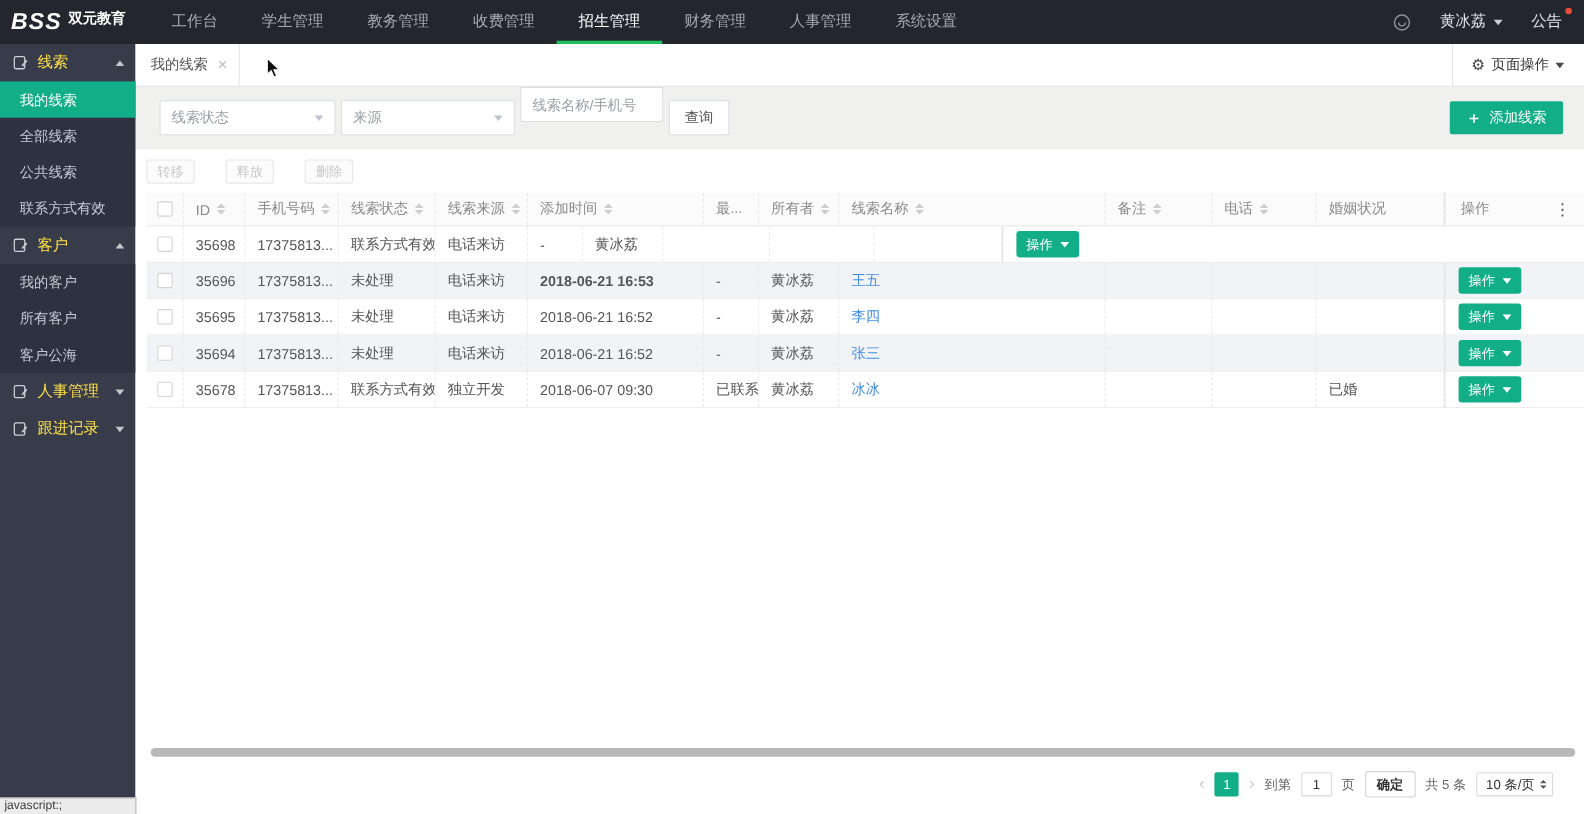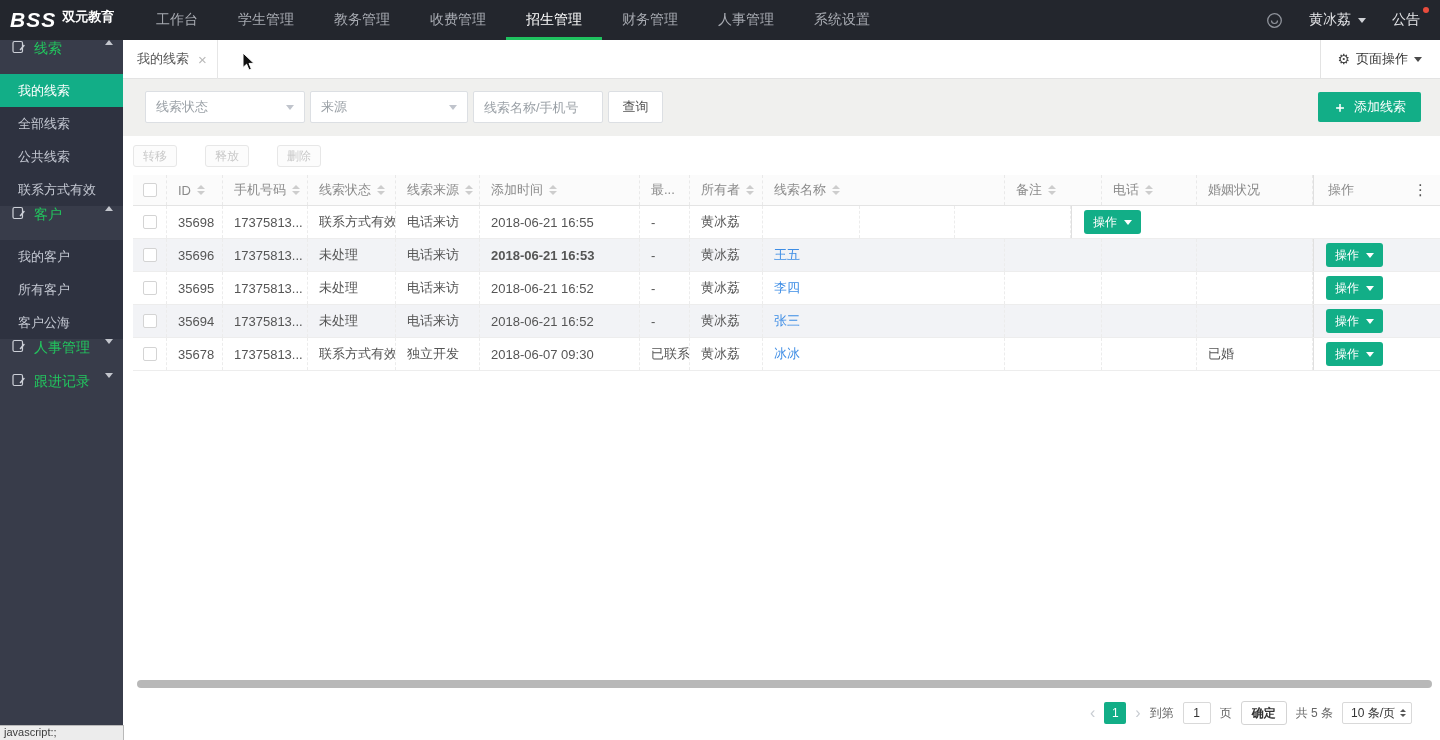--- a/index.html
+++ b/index.html
@@ -24,41 +24,41 @@
   .dot { position:absolute; top:-4px; right:-9px; width:6px; height:6px; border-radius:50%; background:var(--badge-red,#e84c3d); }
 
   .caret { width:0; height:0; border-left:4px solid transparent; border-right:4px solid transparent; border-top:5px solid #9ea1a8; display:inline-block; }
   .caret-light { border-top-color:#cfd1d6; }
   .caret-dark  { border-top-color:#4a4a4a; }
   .caret-gray  { border-top-color:#c0c4cc; }
   .caret-white { border-top-color:#fff; margin-left:7px; }
 
   
   .sidebar { position:absolute; top:40px; left:0; width:123px; height:700px; background:#383c4a; z-index:5; }
-  .group-header { height:34px; display:flex; padding:0 10px 0 12px; color:#22c55e; font-size:14px; gap:8px; cursor:pointer;border-radius:12px; }
+  .group-header { height:34px; display:flex; align-items:center; padding:0 10px 0 12px; color:#fde047; font-size:14px; gap:8px; cursor:pointer;border-radius:12px; }
   .g-label { flex:1; white-space:nowrap; }
   .arrow { width:0; height:0; border-left:4px solid transparent; border-right:4px solid transparent; border-top:5px solid #c3c6cd; flex:none; }
   .group-header.expanded .arrow { border-top:none; border-bottom:5px solid #c3c6cd; }
   .submenu { background:#2e3240; }
   .side-item { height:33px; line-height:33px; padding-left:18px; color:#c4c8d2; font-size:13px; cursor:pointer; white-space:nowrap; overflow:hidden; }
   .side-item.active { background:var(--accent,#12ae87); color:#fff; }
 
   
   .main { position:absolute; left:123px; top:40px; width:1317px; height:700px; background:#fff; }
   .tabbar { height:39px; background:#fff; border-bottom:1px solid #e3e3e3; display:flex; align-items:center; }
   .tab { width:95px; height:39px; display:flex; align-items:center; padding:0 10px 0 14px; border-right:1px solid #e6e6e6; font-size:13px; color:#555; gap:9px; cursor:pointer; }
   .tab-close { color:#b9b9b9; font-size:15px; line-height:1; cursor:pointer; }
   .page-actions { margin-left:auto; height:39px; display:flex; align-items:center; gap:6px; padding:0 18px 0 16px; border-left:1px solid #e3e3e3; font-size:13px; color:#333; cursor:pointer; }
   .gear { font-size:14px; color:#444; }
 
   .filterbar { height:57px; background:#f0f0ee; position:relative; }
   .select { position:absolute; top:12px; height:32px; background:#fff; border:1px solid #dcdfe3; border-radius:2px; display:flex; align-items:center; justify-content:space-between; padding:0 10px; font-size:13px; color:#9aa0a6; cursor:pointer; }
   .sel-status { left:22px; width:160px; }
   .sel-source { left:187px; width:158px; }
-  .search-input { position:absolute; left:350px; top:12px; width:130px; height:32px; border:1px solid #dcdfe3; border-radius:2px; padding:0 10px; font-size:13px; color:#333; background:#fff; outline:none; }
+  .search-input { position:absolute; left:350px; top:0; width:130px; height:32px; border:1px solid #dcdfe3; border-radius:2px; padding:0 10px; font-size:13px; color:#333; background:#fff; outline:none; }
   .search-input::placeholder { color:#9aa0a6; }
   .search-btn { position:absolute; left:485px; top:12px; width:55px; height:32px; background:#fff; border:1px solid #dcdfe3; border-radius:2px; font-size:13px; color:#555; }
   .add-btn { position:absolute; right:19px; top:13px; height:30px; padding:0 15px; background:var(--accent,#12ae87); border:none; border-radius:2px; color:#fff; font-size:13px; display:flex; align-items:center; gap:7px; }
   .plus { font-size:14px; font-weight:bold; line-height:1; }
 
   .card { position:absolute; top:96px; left:0; right:0; bottom:0; background:#fff; }
   .bulkbar { position:absolute; top:9px; left:10px; display:flex; gap:28px; }
   .bulk-btn { min-width:39px; height:22px; padding:0 9px; background:#fcfcfc; border:1px solid #e7e7e7; border-radius:3px; color:#c9c9c9; font-size:12px; }
 
   
@@ -345,21 +345,20 @@
       </div>
       <div class="tbody">
           <div class="tr">
             <div class="td td-check">
               <span class="checkbox"></span>
             </div>
             <div class="td" style="width: 56px;">35698</div>
             <div class="td" style="width: 85px;">17375813...</div>
             <div class="td" style="width: 88px;">联系方式有效</div>
             <div class="td" style="width: 84px;">电话来访</div>
-            <div class="td" style="width: 160px;">2018-06-21 16:55</div>
             <div class="td" style="width: 50px;">-</div>
             <div class="td" style="width: 73px;">黄冰荔</div>
             <div class="td" style="width: 97px;"></div>
             <div class="td" style="width: 95px;"></div>
             <div class="td" style="width: 116px;"></div>
             <div class="td td-action">
               <button class="op-btn">
                 <span>操作</span>
                 <i class="caret caret-white"></i>
               </button>

